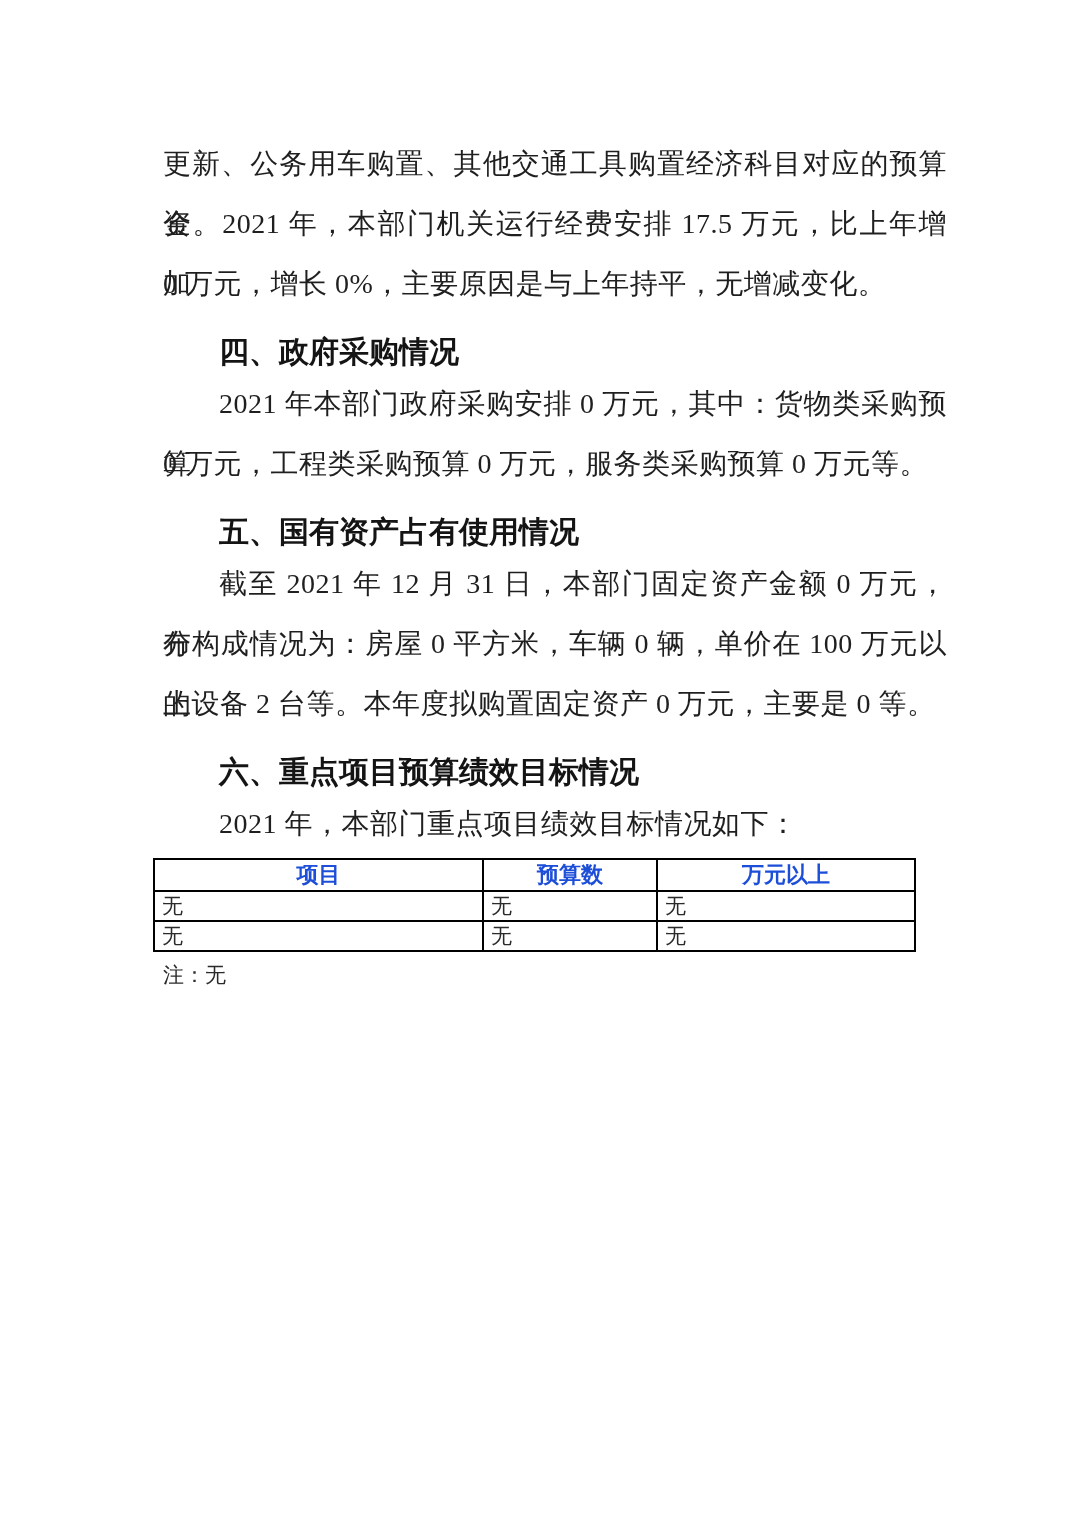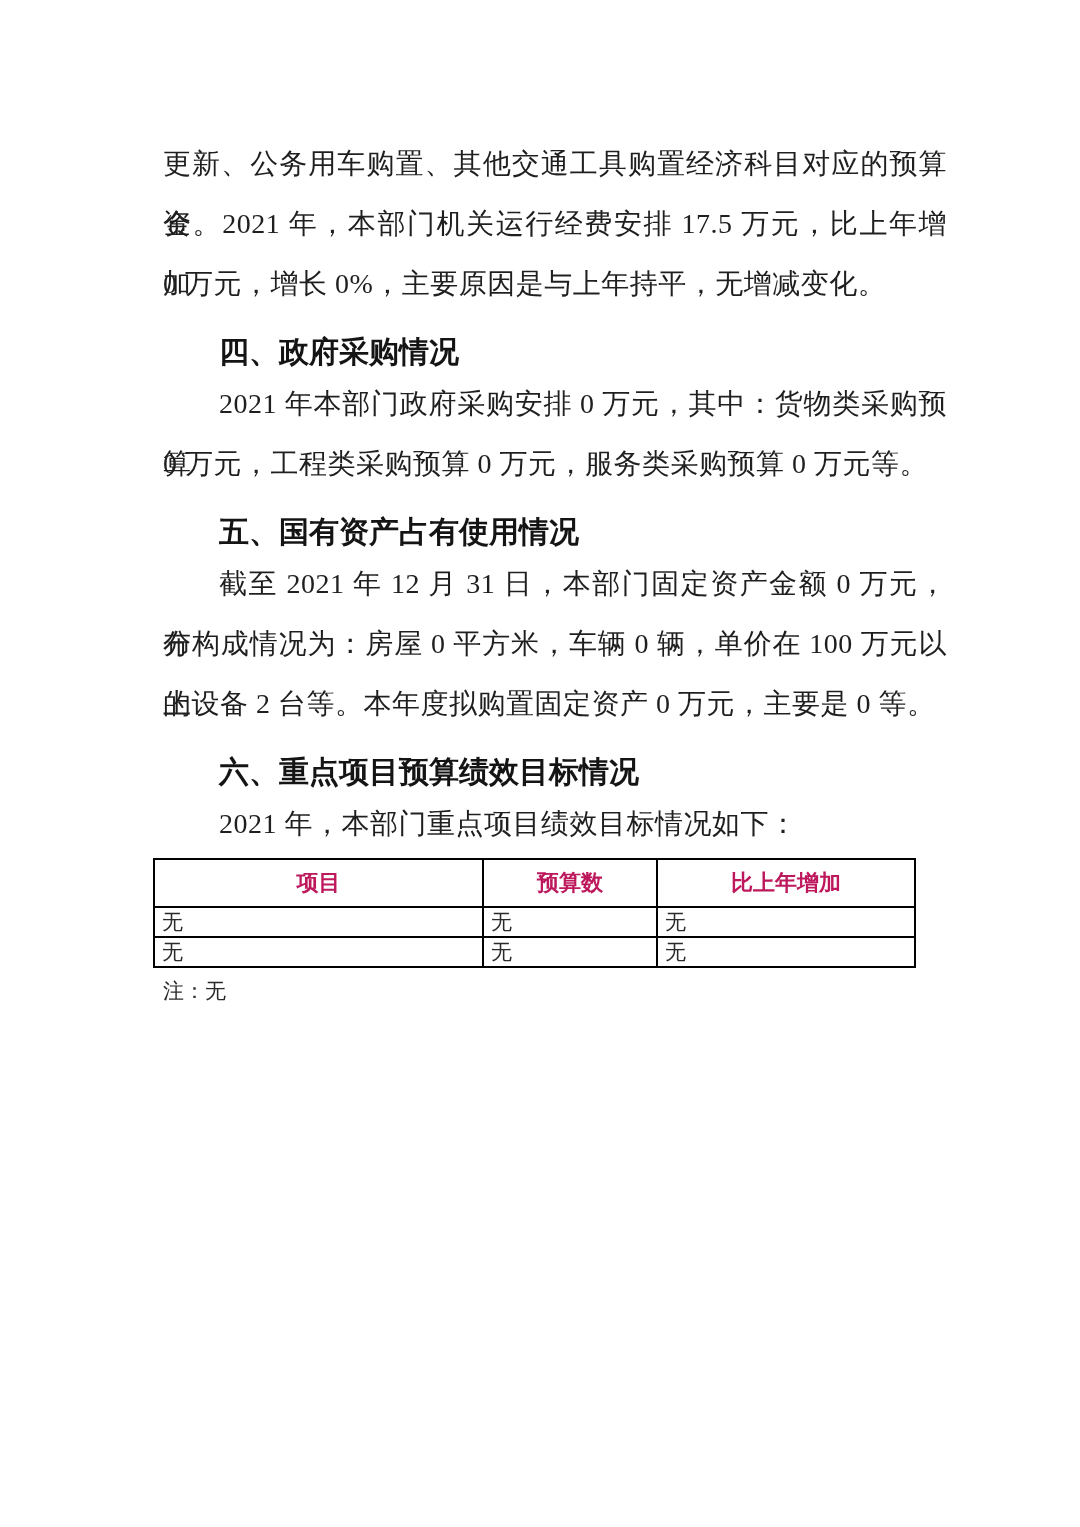--- a/index.html
+++ b/index.html
@@ -47,22 +47,22 @@
   table.perf col.c1{width:329px;}
   table.perf col.c2{width:174px;}
   table.perf col.c3{width:258px;}
   table.perf th{
     border:2px solid #000000;
     font-family:"Liberation Sans","DejaVu Sans",sans-serif;
     font-weight:bold;
     font-size:22px;
     height:26px;
     text-align:center;
-    padding:8px;
-    color:#be185d;
+    padding:0;
+    color:#1d4ed8;
   }
   table.perf td{
     border:2px solid #000000;
     font-family:"Liberation Serif","DejaVu Serif",serif;
     font-size:21px;
     height:28px;
     text-align:left;
     vertical-align:middle;
     padding:0 0 0 7px;
     color:#2a2a2a;
@@ -109,21 +109,21 @@
   <table class="perf">
     <colgroup>
         <col class="c1">
         <col class="c2">
         <col class="c3">
       </colgroup>
     <thead>
       <tr>
         <th>项目</th>
         <th>预算数</th>
-        <th>比上年增加</th>
+        <th>万元以上</th>
       </tr>
     </thead>
     <tbody>
       <tr>
         <td>无</td>
         <td>无</td>
         <td>无</td>
       </tr>
       <tr>
         <td>无</td>

